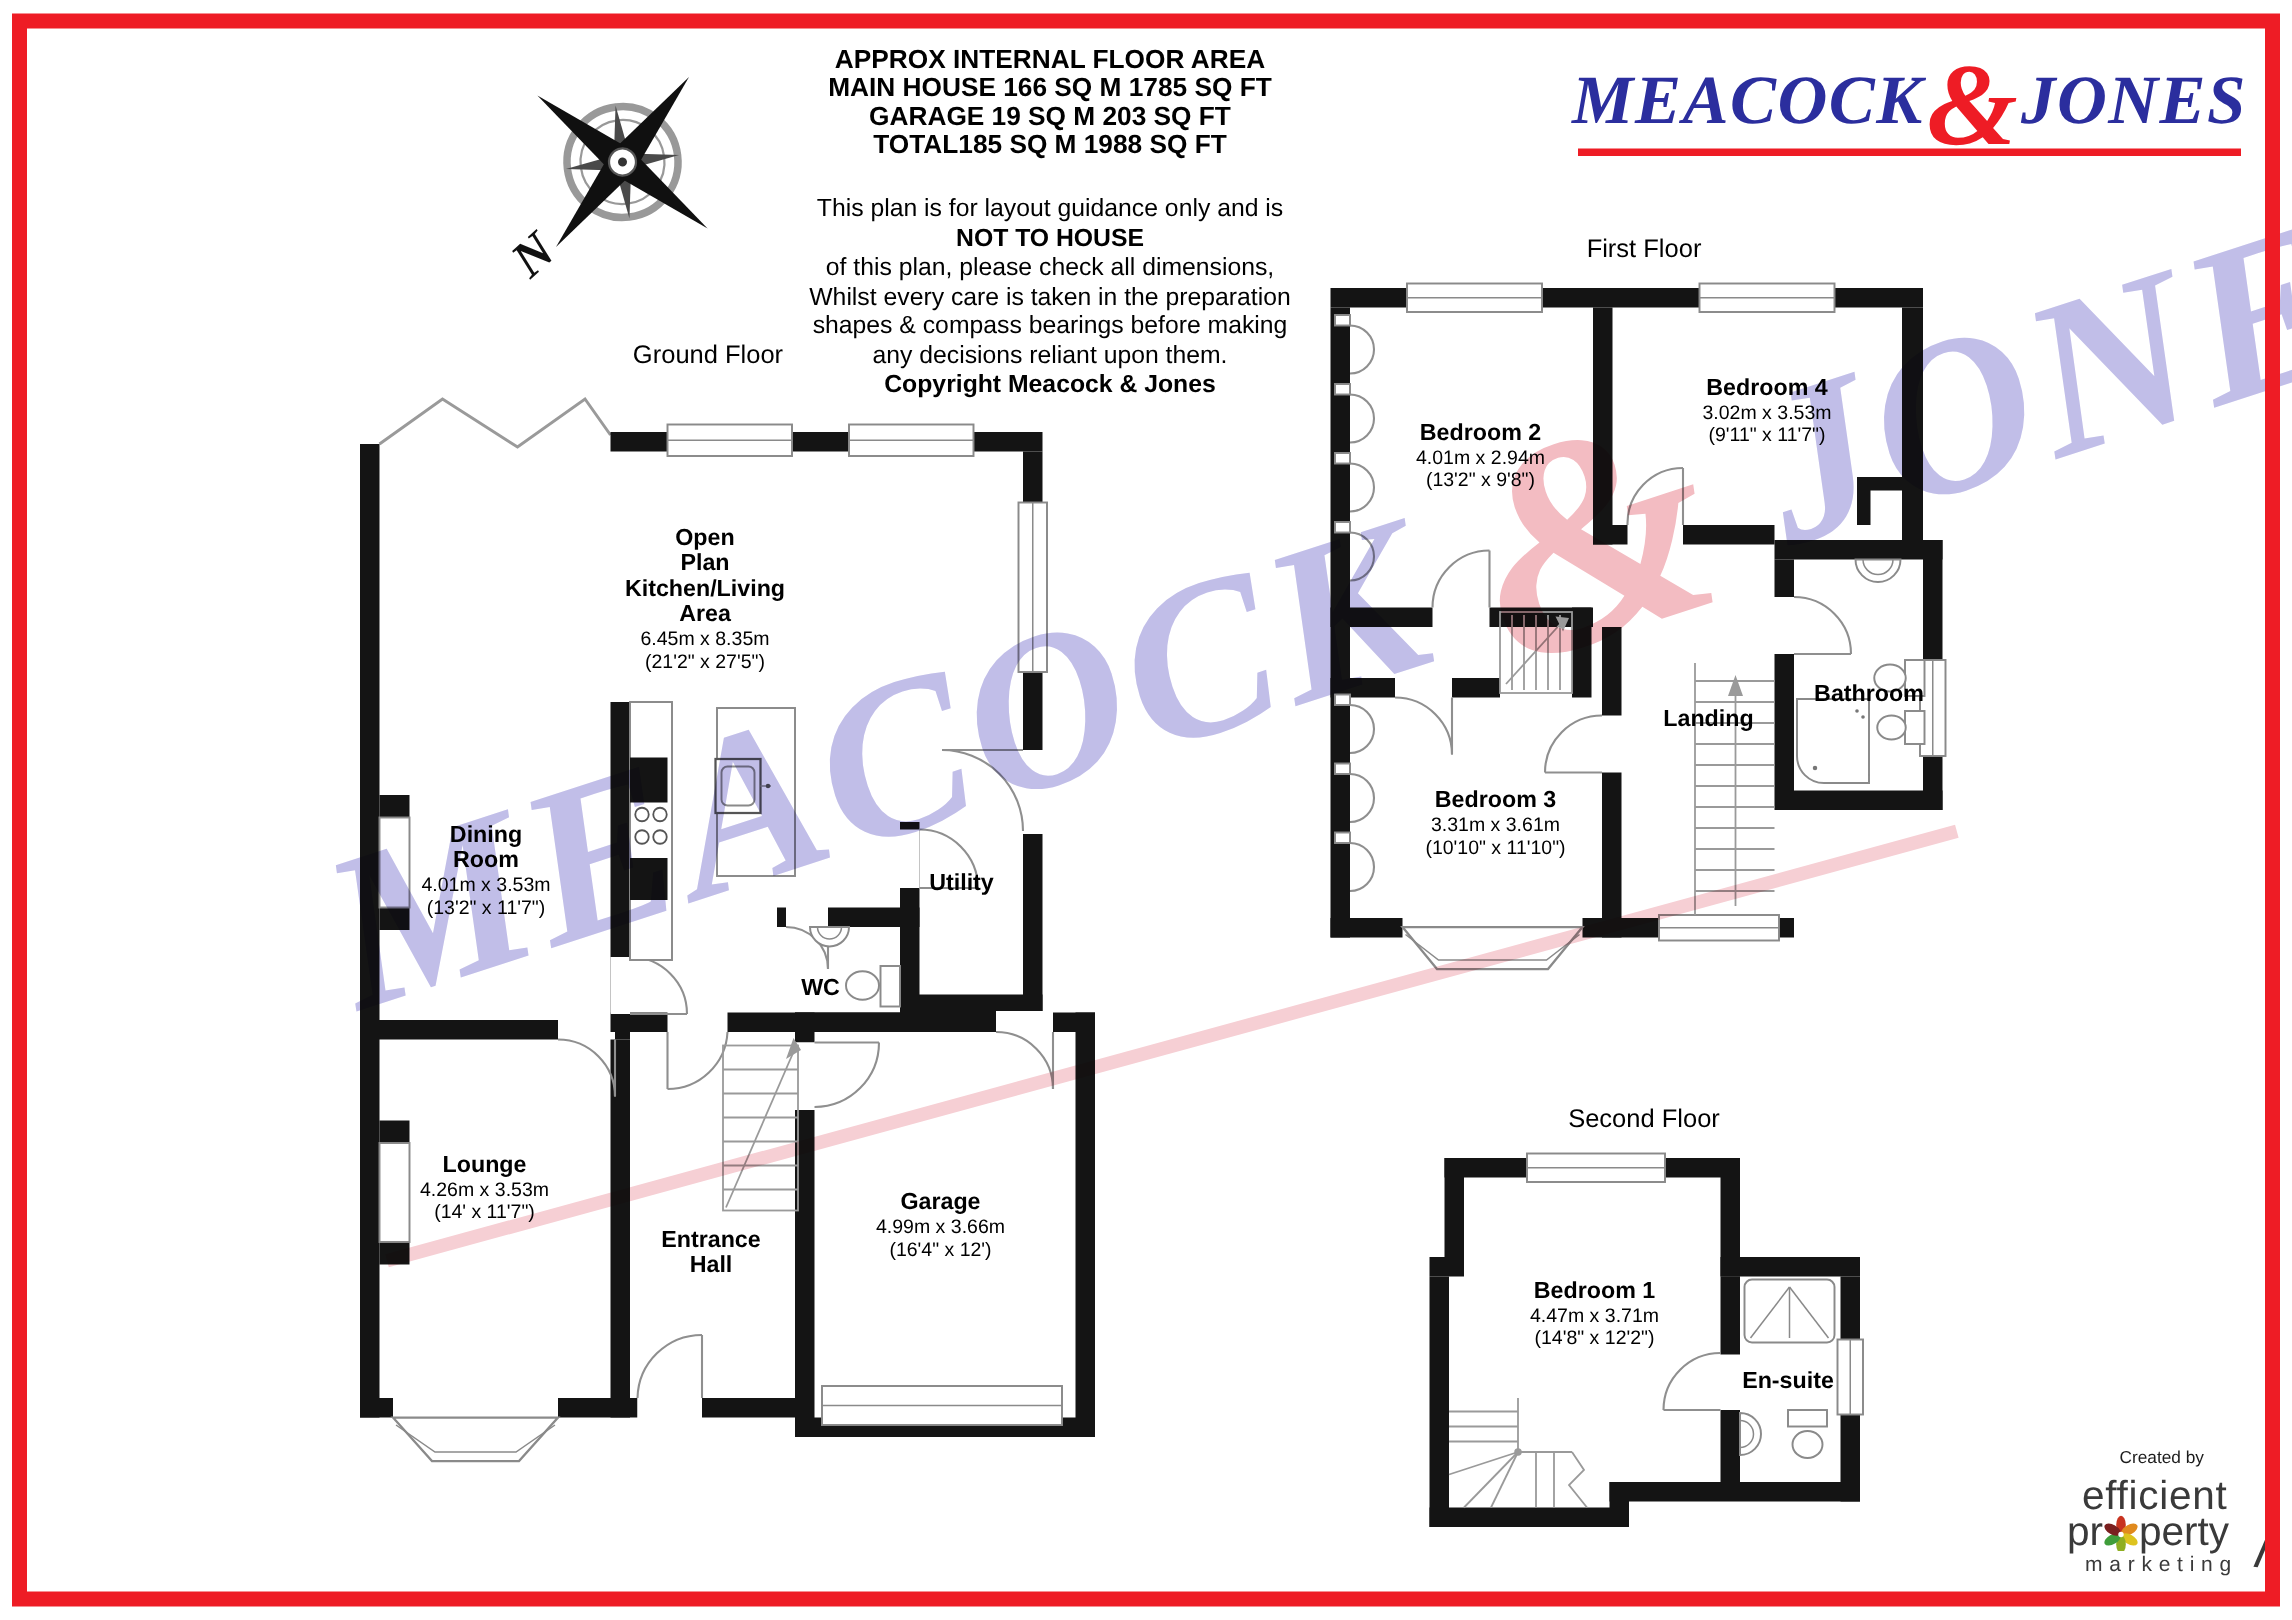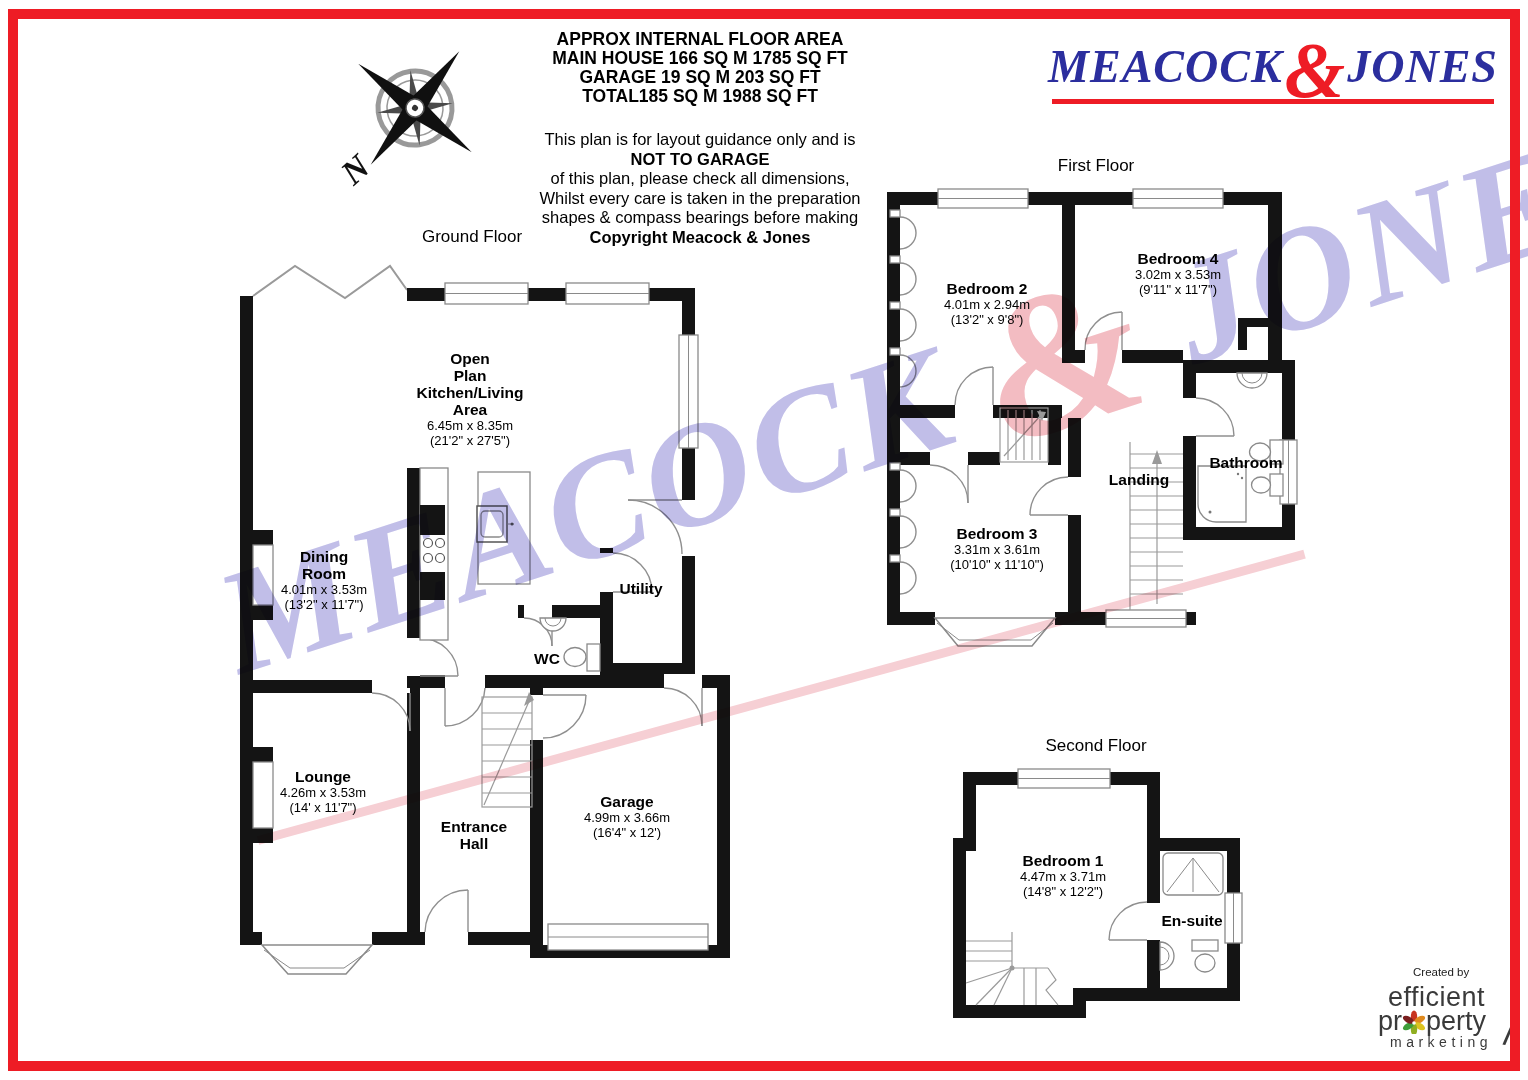--- a/index.html
+++ b/index.html
@@ -69,24 +69,25 @@
 
 <div class="header-block">
   <div>APPROX INTERNAL FLOOR AREA</div>
   <div>MAIN HOUSE 166 SQ M 1785 SQ FT</div>
   <div>GARAGE 19 SQ M 203 SQ FT</div>
   <div>TOTAL185 SQ M 1988 SQ FT</div>
 </div>
 
 <div class="disclaimer-block">
   <div>This plan is for layout guidance only and is</div>
-  <div class="b">NOT TO GARAGE</div>
+  <div class="b">NOT TO HOUSE</div>
   <div>of this plan, please check all dimensions,</div>
   <div>Whilst every care is taken in the preparation</div>
   <div>shapes &amp; compass bearings before making</div>
+  <div>any decisions reliant upon them.</div>
   <div class="b">Copyright Meacock &amp; Jones</div>
 </div>
 
 <div class="brand">
   <div class="brand-row">
     <span class="brand-word">MEACOCK</span>
     <span class="brand-amp">&amp;</span>
     <span class="brand-word">JONES</span>
   </div>
   <div class="brand-underline"></div>

